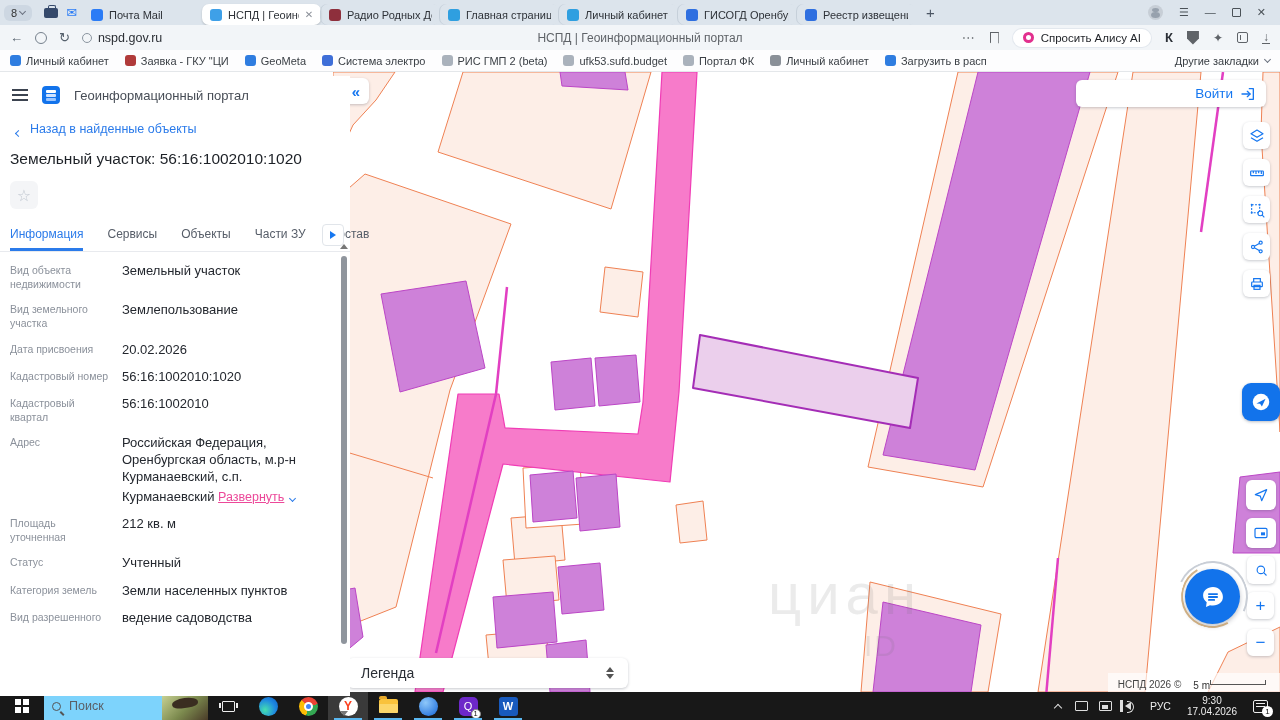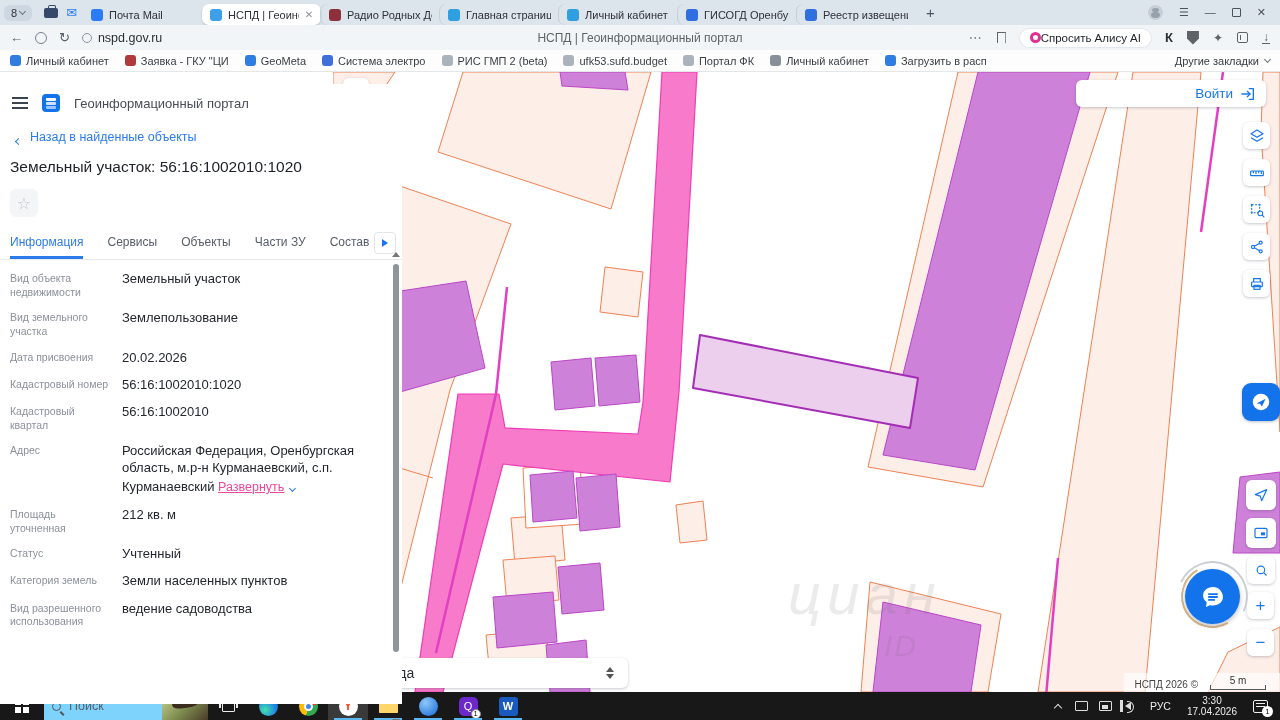--- a/index.html
+++ b/index.html
@@ -33,21 +33,21 @@
   .addrbar{position:absolute;top:25px;left:0;right:0;height:25px;background:#f2f5f8;display:flex;align-items:center;padding:0 10px;gap:12px;}
   .navico{color:#55606c;font-size:13px;line-height:1;}
   .ring{width:12px;height:12px;border:1.5px solid #76818d;border-radius:50%;}
   .urlwrap{display:flex;align-items:center;gap:6px;}
   .lockring{width:10px;height:10px;border:1.5px solid #8b95a0;border-radius:50%;}
   .url{font-size:12.5px;color:#2b2f35;}
   .pagetitle{position:absolute;left:50%;transform:translateX(-50%);font-size:12px;color:#5f6368;}
   .addr-right{margin-left:auto;display:flex;align-items:center;gap:14px;}
   .dots{color:#5f6368;font-size:13px;letter-spacing:1px;}
   .bmflag{width:9px;height:12px;border:1.5px solid #5f6368;border-bottom:none;clip-path:polygon(0 0,100% 0,100% 100%,50% 72%,0 100%);}
-  .alice{display:flex;align-items:center;gap:0;background:#fff;border-radius:13px;padding:3px 10px;box-shadow:0 0 0 1px #e3e8ee;}
+  .alice{display:flex;align-items:center;gap:7px;background:#fff;border-radius:13px;padding:3px 10px;box-shadow:0 0 0 1px #e3e8ee;}
   .alicering{width:11px;height:11px;border-radius:50%;border:3px solid #e2308e;}
   .alice span{font-size:11.5px;color:#1e2126;}
   .kglyph{font-size:13px;font-weight:bold;color:#2b2f36;}
   .shielddark{width:12px;height:14px;background:#5f6368;clip-path:polygon(0 0,100% 0,100% 58%,50% 100%,0 58%);}
   .ext{color:#5f6368;font-size:12px;}
   .coll{width:11px;height:11px;border:1.5px solid #5f6368;border-radius:2px;position:relative;}
   .coll::after{content:"";position:absolute;inset:2px;border-left:1.5px solid #5f6368;}
   .dl{position:relative;color:#5f6368;font-size:12px;border-bottom:1.5px solid #5f6368;padding:0 1px 0px 1px;line-height:1.05;}
 
   
@@ -56,21 +56,21 @@
   .bmfav{width:11px;height:11px;border-radius:3px;background:#999;}
   .bmitem span.lbl{font-size:11px;color:#3b4046;}
   .other-bm{margin-left:auto;display:flex;align-items:center;gap:6px;font-size:11px;color:#3b4046;}
   .chev{display:inline-block;width:5px;height:5px;border-right:1.5px solid #6b7280;border-bottom:1.5px solid #6b7280;transform:rotate(45deg);margin-top:-2px;}
   .chev.left{transform:rotate(135deg);border-color:#2b7bea;}
 
   
   .content{position:absolute;top:72px;left:0;width:1280px;height:620px;}
 
   
-  .panel{position:absolute;left:0;top:12px;width:402px;height:620px;background:#fff;z-index:5;}
+  .panel{position:absolute;left:0;top:4px;width:350px;height:620px;background:#fff;z-index:5;}
   .p-head{display:flex;align-items:center;gap:14px;padding:10px 10px 4px 12px;}
   .hamb{width:16px;height:12px;border-top:2px solid #3c4450;border-bottom:2px solid #3c4450;position:relative;}
   .hamb::after{content:"";position:absolute;left:0;right:0;top:3px;border-top:2px solid #3c4450;}
   .plogo{width:18px;height:18px;border-radius:4px;background:#1273eb;position:relative;}
   .plogo::after{content:"";position:absolute;left:4px;top:4px;width:10px;height:3px;background:#fff;box-shadow:0 4px 0 #cfe3ff,0 8px 0 #9cc6ff;border-radius:1px;}
   .p-title{font-size:13px;color:#474d56;}
   .backrow{display:flex;align-items:flex-end;gap:9px;padding:14px 12px 0 16px;}
   .backrow a{font-size:12.5px;color:#2b7bea;text-decoration:none;}
   .obj-title{font-size:15.5px;font-weight:400;color:#1d2127;margin:14px 10px 0 10px;}
   .starbox{width:28px;height:28px;border-radius:6px;background:#f4f5f7;display:flex;align-items:center;justify-content:center;color:#c3c9d2;font-size:16px;margin:13px 0 0 10px;}
@@ -111,21 +111,21 @@
   .chatbig{position:absolute;left:852px;top:497px;width:55px;height:55px;border-radius:50%;background:#1273eb;display:flex;align-items:center;justify-content:center;box-shadow:0 2px 5px rgba(30,40,60,.3);}
   .chatbig::before{content:"";position:absolute;inset:-8px;border-radius:50%;border:2.5px solid #c9ced6;border-left-color:transparent;border-bottom-color:transparent;transform:rotate(-20deg);}
   .chatbig::after{content:"";position:absolute;inset:-4px;border-radius:50%;border:2px solid #b7833c;border-right-color:transparent;border-top-color:transparent;transform:rotate(15deg);opacity:.6;}
   .legend{position:absolute;left:14px;bottom:4px;width:281px;height:30px;background:#fff;border-radius:6px;box-shadow:0 1px 3px rgba(30,40,60,.25);display:flex;align-items:center;padding:0 14px;}
   .legend span{font-size:14px;color:#2a2e35;}
   .sortic{margin-left:auto;display:flex;flex-direction:column;gap:2px;align-items:center;}
   .tri-u{width:0;height:0;border-left:4px solid transparent;border-right:4px solid transparent;border-bottom:5px solid #555;}
   .tri-d{width:0;height:0;border-left:4px solid transparent;border-right:4px solid transparent;border-top:5px solid #555;}
   .attrib{position:absolute;right:0;bottom:0;height:19px;background:rgba(255,255,255,.65);display:flex;align-items:flex-end;gap:12px;padding:0 14px 2px 10px;}
   .attrib .src{font-size:10px;color:#444;}
-  .scalebar{display:flex;flex-direction:column;align-items:center;}
+  .scalebar{display:flex;flex-direction:row;}
   .scalebar span{font-size:10px;color:#333;margin-bottom:-1px;}
   .sbline{width:56px;height:5px;border-left:1.5px solid #555;border-right:1.5px solid #555;border-bottom:1.5px solid #555;}
 
   
   .taskbar{position:absolute;left:0;bottom:0;width:1280px;height:28px;background:#181818;display:flex;align-items:stretch;}
   .tbbtn{width:44px;display:flex;align-items:center;justify-content:center;position:relative;}
   .winlogo{display:grid;grid-template-columns:6px 6px;grid-template-rows:6px 6px;gap:1.5px;}
   .winlogo i{background:#fff;}
   .tsearch{width:164px;background:#7dd3fc;display:flex;align-items:center;gap:8px;padding:0 8px;position:relative;}
   .tsearch .mag{width:9px;height:9px;border:1.5px solid #555;border-radius:50%;position:relative;flex:0 0 auto;}
@@ -157,21 +157,21 @@
   .net{width:13px;height:10px;border:1.5px solid #ddd;border-radius:1px;position:relative;}
   .net::after{content:"";position:absolute;left:2px;bottom:1px;width:6px;height:4px;background:#ddd;}
   .spk{width:0;height:0;border-top:4px solid transparent;border-bottom:4px solid transparent;border-right:6px solid #ddd;position:relative;margin-right:3px;}
   .spk::before{content:"";position:absolute;left:-2px;top:-6px;width:3px;height:12px;background:#ddd;left:-5px;}
   .spk::after{content:"";position:absolute;left:2px;top:-5px;width:6px;height:10px;border:1.5px solid #ddd;border-left:none;border-radius:0 8px 8px 0;}
   .lang{font-size:10.5px;color:#eee;padding:0 8px;}
   .clock{display:flex;flex-direction:column;align-items:center;justify-content:center;color:#eee;font-size:10px;line-height:11px;padding:0 8px;}
   .notif{width:15px;height:13px;border:1.5px solid #eee;border-radius:2px;position:relative;margin:0 12px 0 8px;}
   .notif::before{content:"";position:absolute;left:2px;top:2px;right:2px;height:1.5px;background:#eee;box-shadow:0 3px 0 #eee;}
   .notif b{position:absolute;right:-6px;bottom:-5px;width:11px;height:11px;border-radius:50%;background:#fff;color:#111;font-size:8px;font-weight:normal;display:flex;align-items:center;justify-content:center;}
-  .wm{position:absolute;left:455px;top:488px;color:#6b6b6b;opacity:.13;font-size:58px;letter-spacing:6px;font-style:italic;}
+  .wm{position:absolute;left:435px;top:488px;color:#6b6b6b;opacity:.13;font-size:58px;letter-spacing:6px;}
   .wm small{display:block;font-size:30px;margin:2px 0 0 96px;letter-spacing:2px;}
 </style>
 </head>
 <body>
 
 <div id="screen">
 
   <div class="tabbar">
     <div class="tabcount">
       <span>8</span>
@@ -645,21 +645,21 @@
           <span class="moni"></span>
         </div>
       <div class="trayic">
           <span class="net"></span>
         </div>
       <div class="trayic">
           <span class="spk"></span>
         </div>
       <div class="lang">РУС</div>
       <div class="clock">
-        <span>3:30</span>
+        <span>9:30</span>
         <span>17.04.2026</span>
       </div>
       <div class="notif">
           <b>1</b>
         </div>
     </div>
   </div>
 </div>
 
 </body></html>

